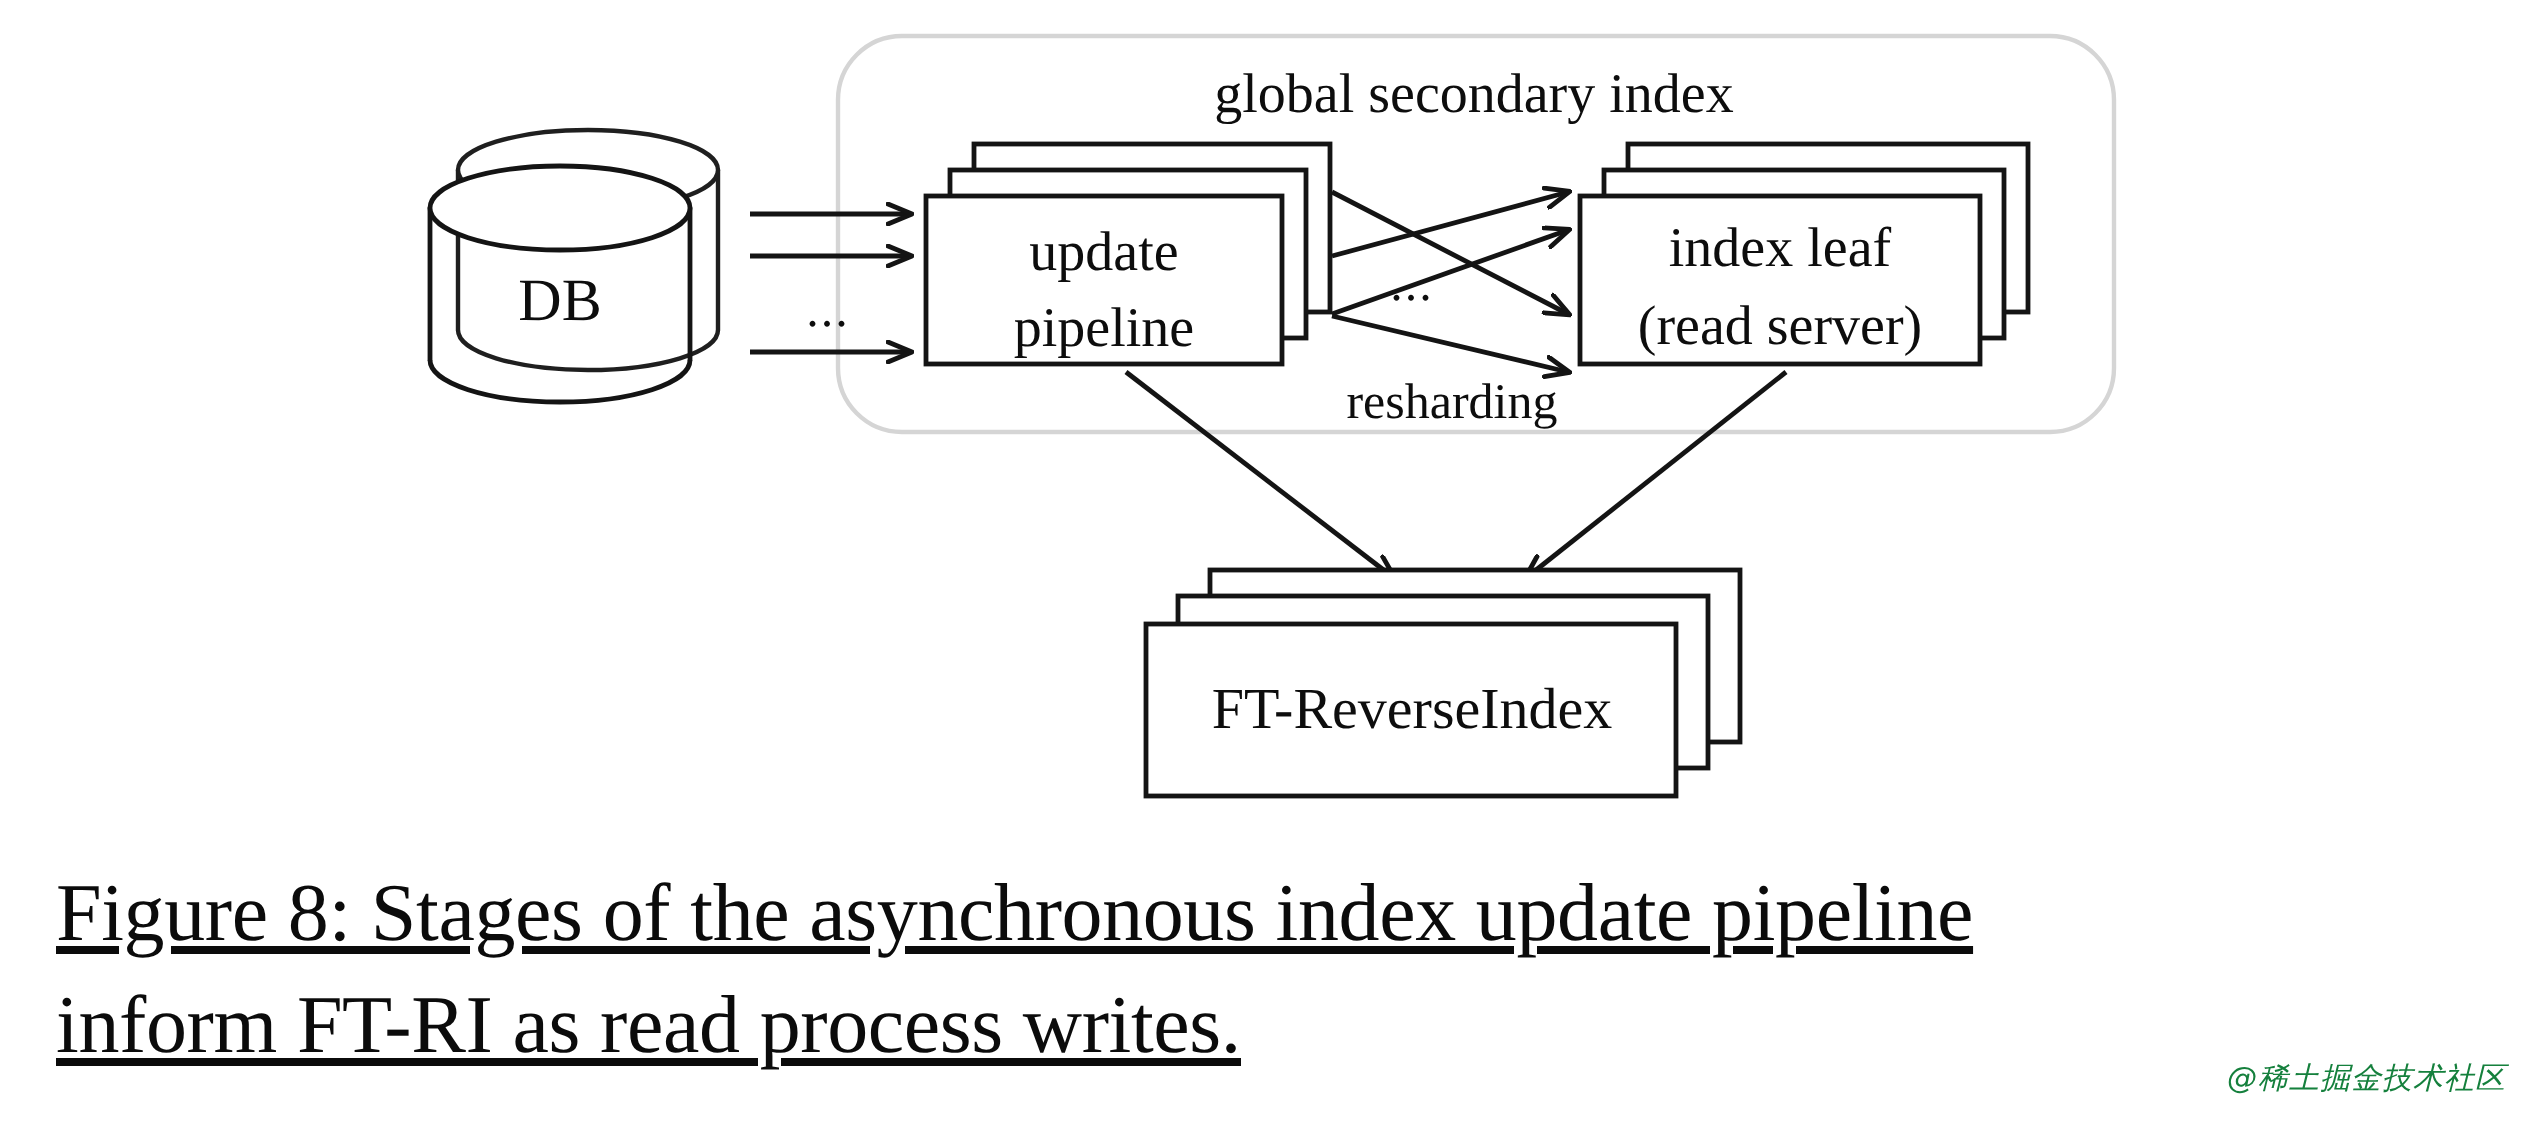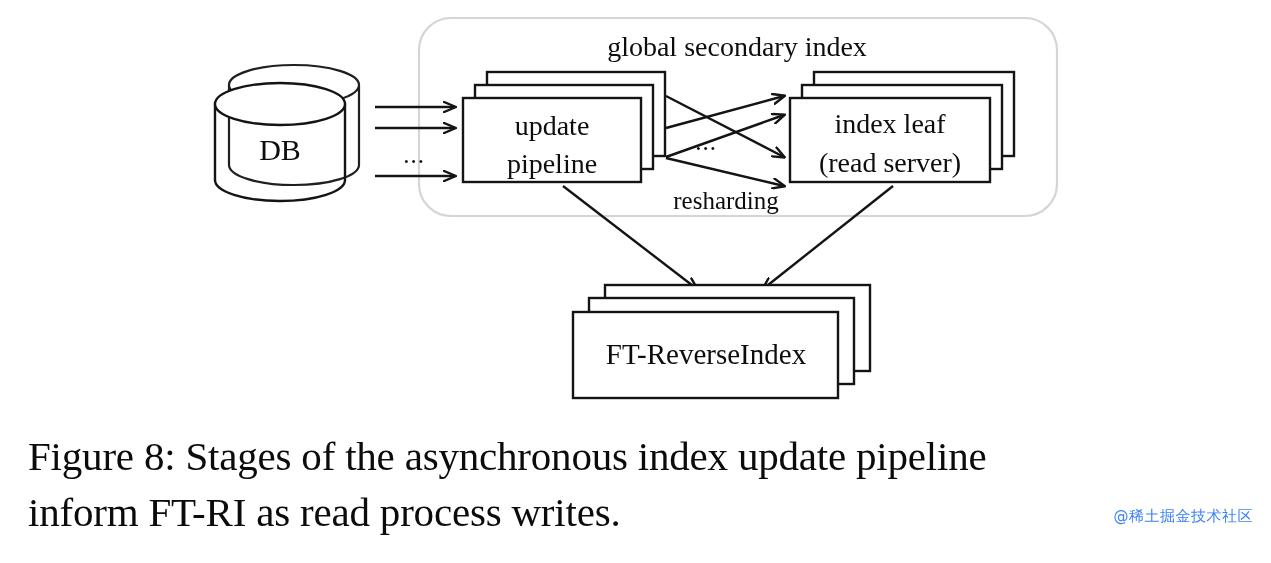--- a/index.html
+++ b/index.html
@@ -37,30 +37,32 @@
   .caption-block {
     position: absolute;
     left: 28px;
     top: 428px;
     width: 1225px;
     font-family: "Liberation Serif", "DejaVu Serif", serif;
     font-size: 41px;
     line-height: 1.37;
     color: #0b0b0b;
     letter-spacing: -0.2px;
+    text-decoration: underline;
   }
   .watermark {
     position: absolute;
     right: 18px;
-    bottom: 28px;
+    bottom: 5px;
     font-family: "DejaVu Sans", "Liberation Sans", sans-serif;
     font-size: 15px;
-    color: #3b82f6;
+    color: #15803d;
     letter-spacing: 0.5px;
     white-space: nowrap;
+    font-style: italic;
   }
 </style>
 </head>
 <body>
 
 <div id="figure-root">
 
   <svg class="diagram" viewBox="0 0 1271 430">
     <defs>
       <marker id="arrowhead" markerWidth="14" markerHeight="12" refX="12" refY="6" orient="auto" markerUnits="userSpaceOnUse">

